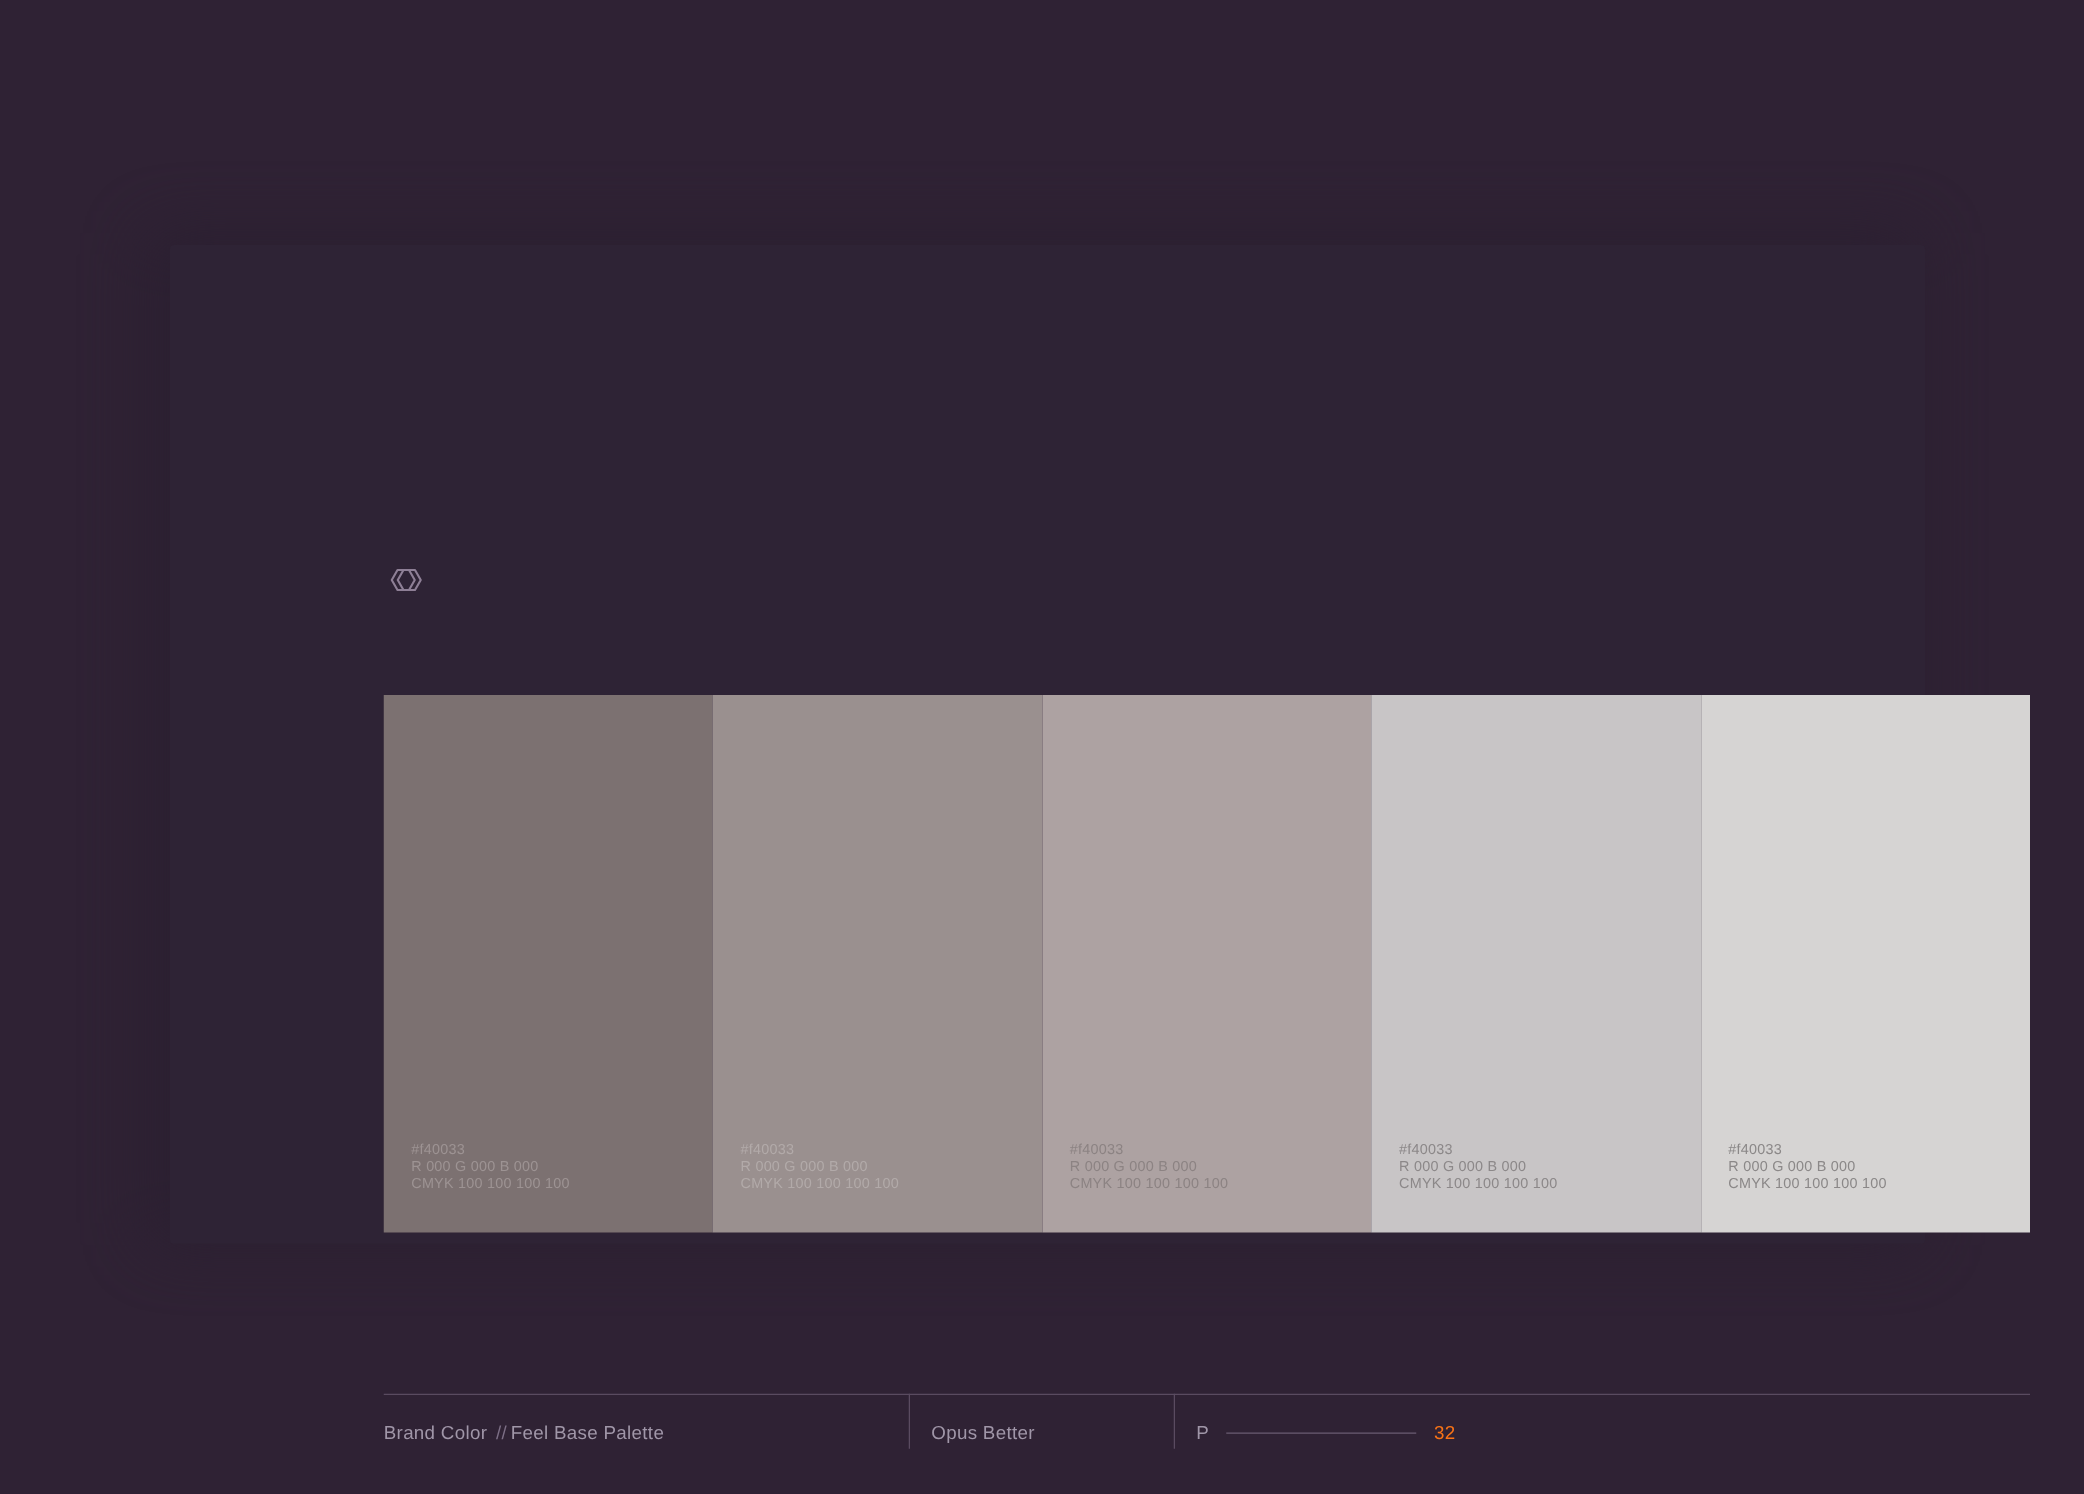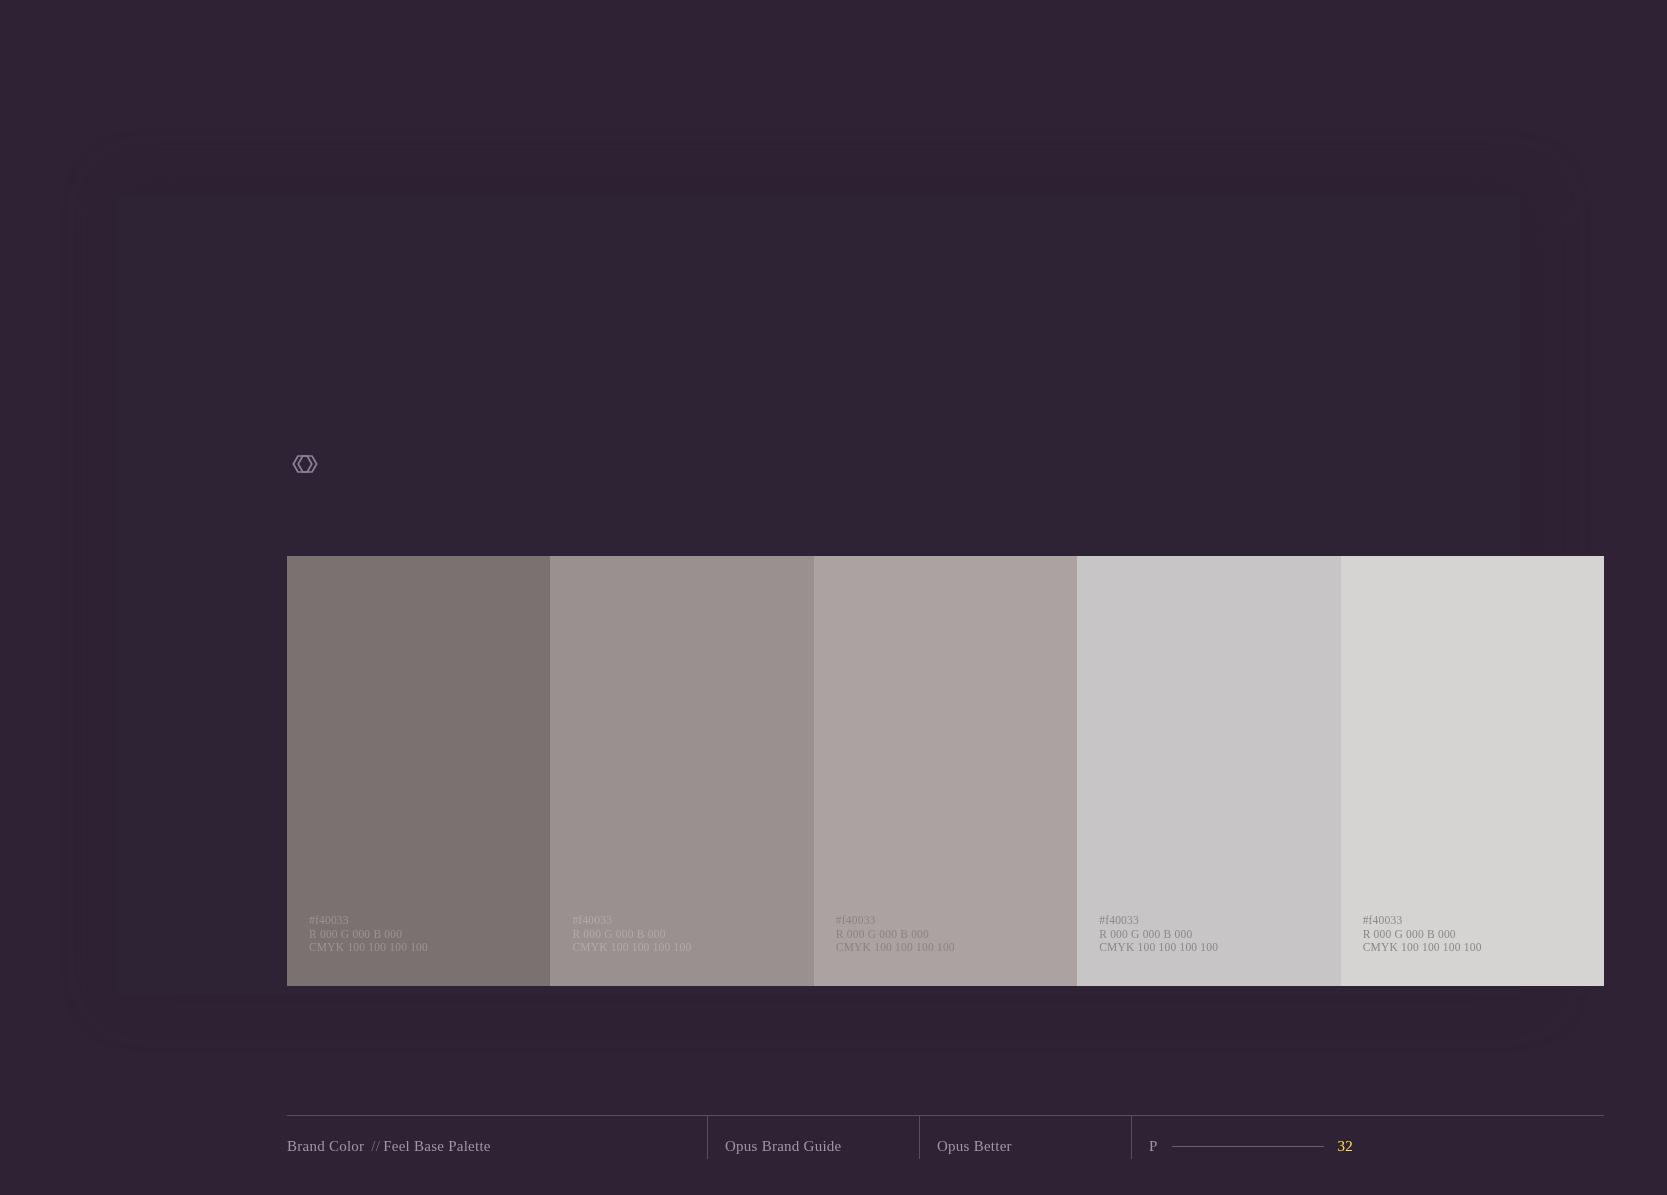--- a/index.html
+++ b/index.html
@@ -25,27 +25,26 @@
     height: 810px;
     border-radius: 4px;
     background: #2a1f30;
     filter: blur(26px);
     opacity: 0.85;
   }
 
   
   .slide {
     position: absolute;
-    left: 116px;
+    left: 136px;
     top: 196px;
     width: 1404px;
     height: 799px;
     background: #2e2335;
     border-radius: 3px;
-    font-family: Liberation Serif, serif;
   }
 
   
   .logo {
     position: absolute;
     left: 169px;
     top: 248px;
     width: 40px;
     height: 40px;
   }
@@ -139,21 +138,21 @@
     padding-left: 18px;
   }
   .page-letter { font-size: 15px; color: #a096a8; }
   .page-rule {
     flex: 1 1 auto;
     height: 1px;
     background: #6b5c72;
     margin: 0 14px;
     max-width: 152px;
   }
-  .page-num { font-size: 15px; color: #fde047; }
+  .page-num { font-size: 15px; color: #f97316; }
 </style>
 </head>
 <body>
 
 <div class="slide-shadow"></div>
 
 <div class="slide">
 
   <div class="logo">
     <svg viewBox="0 0 40 40">
@@ -213,25 +212,20 @@
 
       <div class="fcell c-title">
         <div class="fcell-inner">
           <span>Brand Color</span>
           <span class="title-sep">//</span>
           <span>Feel Base Palette</span>
         </div>
       </div>
 
 
-      <div class="fcell c-guide divided">
-        <div class="fcell-inner">
-          <span>Opus Brand Guide</span>
-        </div>
-      </div>
 
       <div class="fcell c-tag divided">
         <div class="fcell-inner">
           <span>Opus Better</span>
         </div>
       </div>
 
       <div class="fcell c-page divided">
         <div class="page-group">
           <span class="page-letter">P</span>

